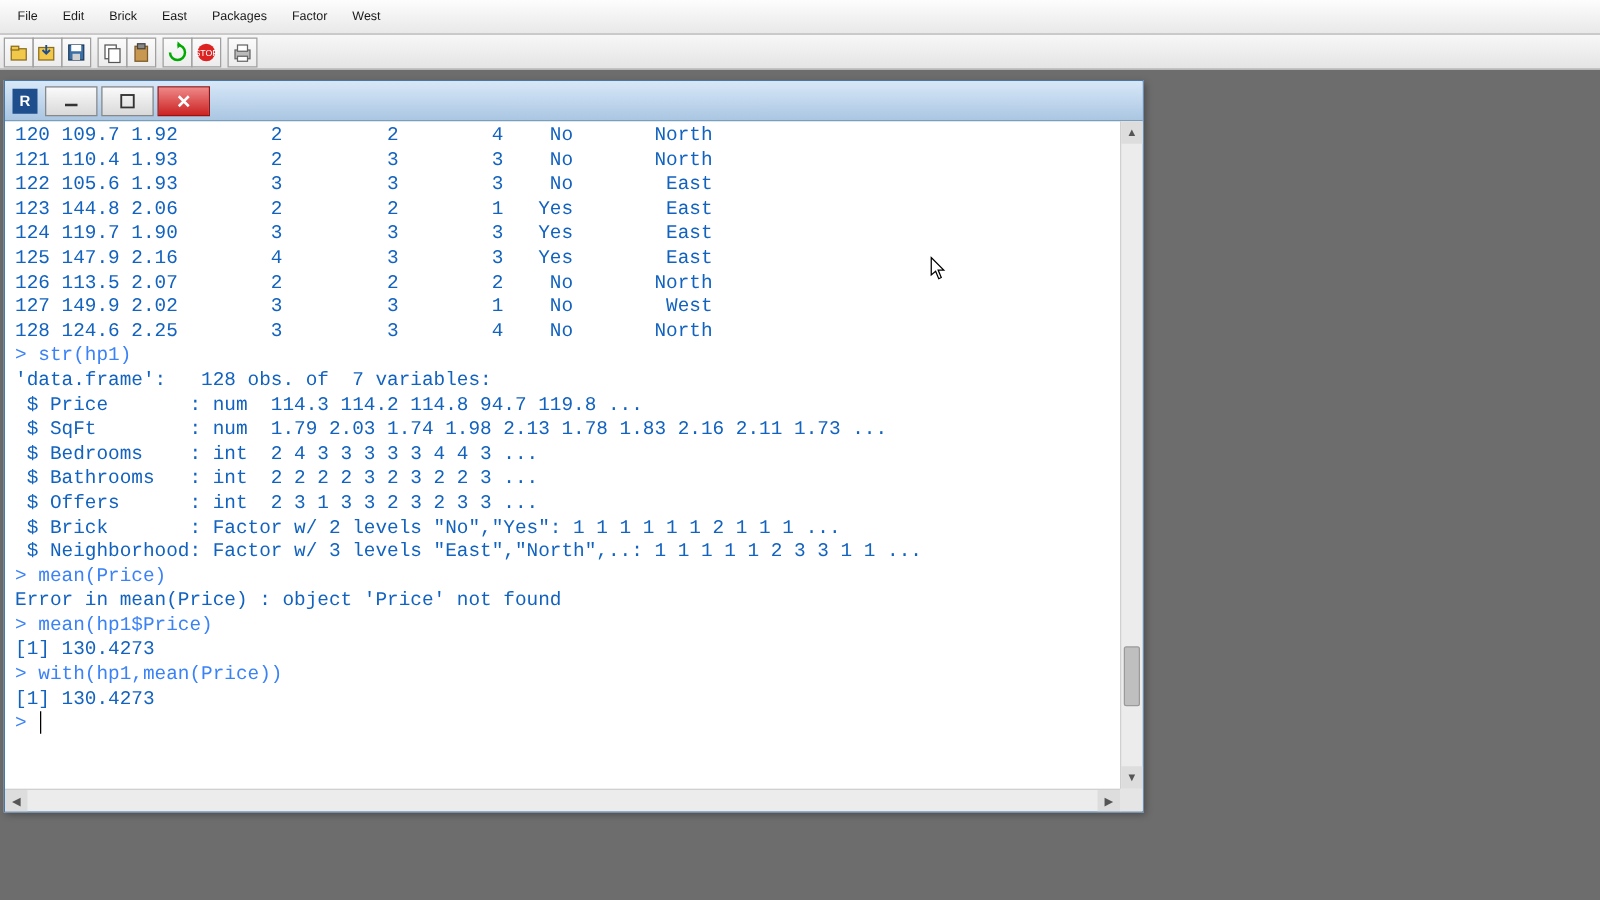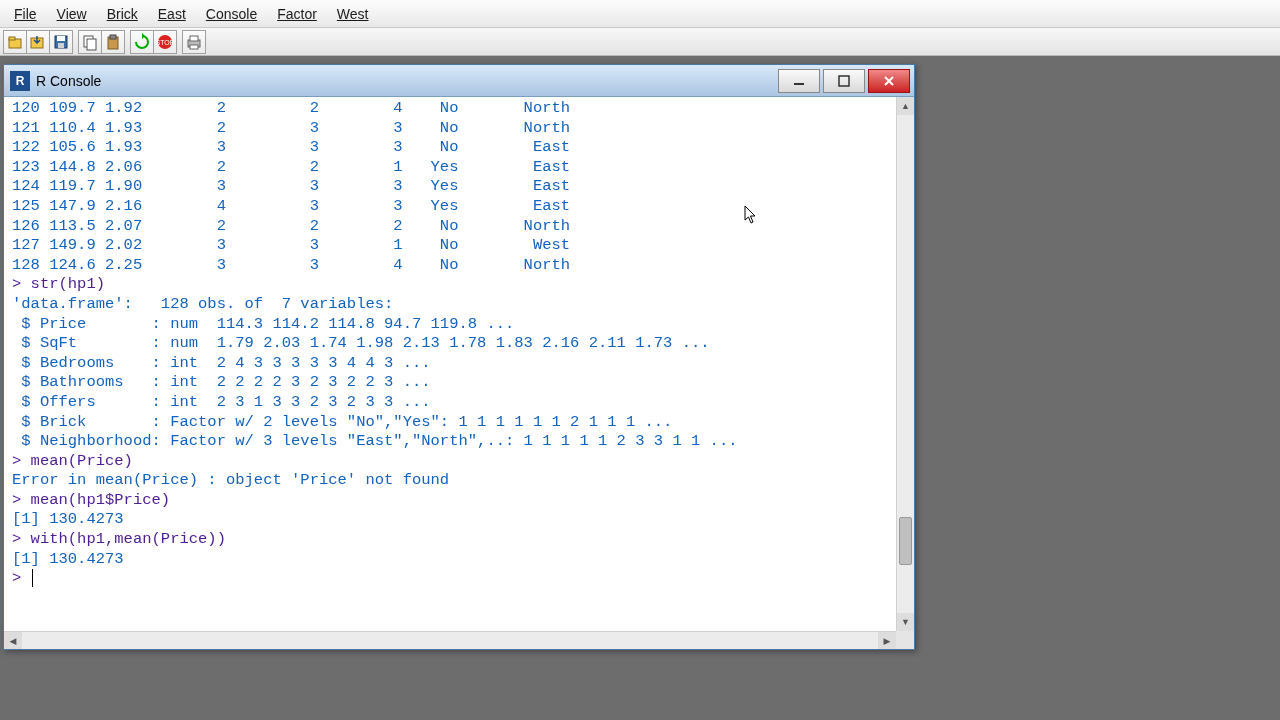--- a/index.html
+++ b/index.html
@@ -14,24 +14,23 @@
 .menubar {
   background:linear-gradient(#fdfdfd,#e8e8e8);
   border-bottom:1px solid #c9c9c9;
   height:28px;
   display:flex;
   align-items:center;
   padding:0 4px;
 }
 .menu-item {
   padding:4px 10px;
-  font-size:14px;
+  font-size:10px;
   color:#1a1a1a;
   cursor:default;
-  text-decoration:underline;
 }
 .toolbar {
   background:linear-gradient(#f7f7f7,#e4e4e4);
   border-bottom:1px solid #b8b8b8;
   height:28px;
   display:flex;
   align-items:center;
   padding:0 3px;
   gap:0;
 }
@@ -94,21 +93,21 @@
 .console-text {
   flex:1;
   font-family:"Courier New",monospace;
   font-size:15.5px;
   line-height:19.6px;
   white-space:pre;
   padding:2px 4px 0 8px;
   overflow:hidden;
   color:#1262bf;
 }
-.red { color:#4c1d95;margin-top:40px; }
+.red { color:#3b82f6;margin-top:40px; }
 .vscroll {
   width:18px;
   background:#ececec;
   border-left:1px solid #d0d0d0;
   position:relative;
 }
 .vscroll .arrow {
   position:absolute; left:0; right:0; height:18px;
   background:#ddd;
   display:flex;align-items:center;justify-content:center;
@@ -148,24 +147,24 @@
   pointer-events:none;
 }
 .blink-cursor { border-left:1.5px solid #000; margin-left:1px; animation:blink 1s steps(1) infinite;}
 @keyframes blink {50%{opacity:0;}}
 </style>
 </head>
 <body>
 
 <div class="menubar" id="menubar">
     <div class="menu-item">File</div>
-    <div class="menu-item">View</div>
+    <div class="menu-item">Edit</div>
     <div class="menu-item">Brick</div>
     <div class="menu-item">East</div>
-    <div class="menu-item">Console</div>
+    <div class="menu-item">Packages</div>
     <div class="menu-item">Factor</div>
     <div class="menu-item">West</div>
   </div>
 
 <div class="toolbar" id="toolbar">
     <div class="tb-btn">
       <svg width="18" height="18" viewBox="0 0 18 18">
         <rect x="3" y="6" width="12" height="9" fill="#f2c84b" stroke="#8a6d1f"></rect>
         <rect x="3" y="4" width="6" height="3" fill="#f2c84b" stroke="#8a6d1f"></rect>
       </svg>
@@ -217,21 +216,20 @@
         <rect x="5" y="3" width="8" height="5" fill="#fff" stroke="#666"></rect>
         <rect x="5" y="12" width="8" height="4" fill="#fff" stroke="#666"></rect>
       </svg>
     </div>
   </div>
 
 <div class="mdi">
   <div class="console">
     <div class="titlebar">
       <div class="title-icon">R</div>
-      <div class="title-text">R Console</div>
       <div class="win-btns">
         <div class="win-btn">
           <svg width="12" height="12">
               <rect x="1" y="8" width="10" height="2" fill="#333"></rect>
             </svg>
         </div>
         <div class="win-btn">
           <svg width="12" height="12">
               <rect x="1" y="1" width="10" height="10" fill="none" stroke="#333" stroke-width="1.5"></rect>
             </svg>

